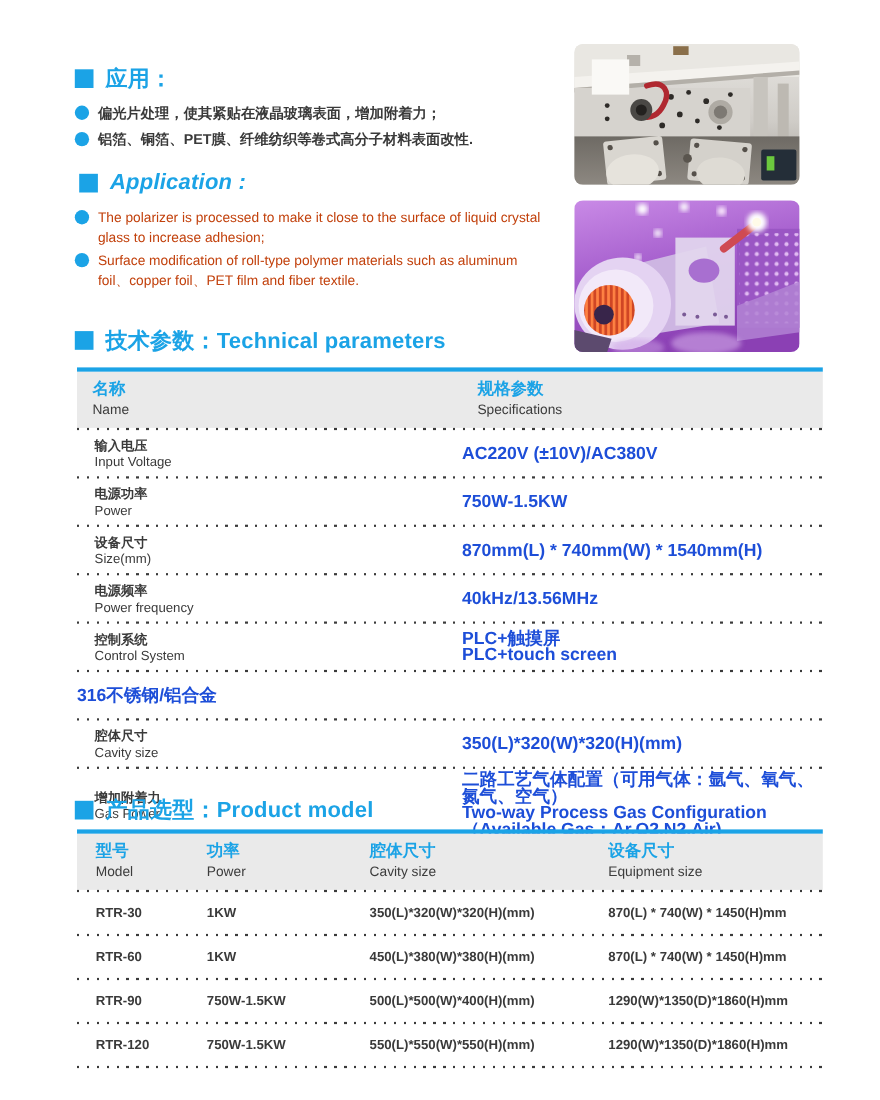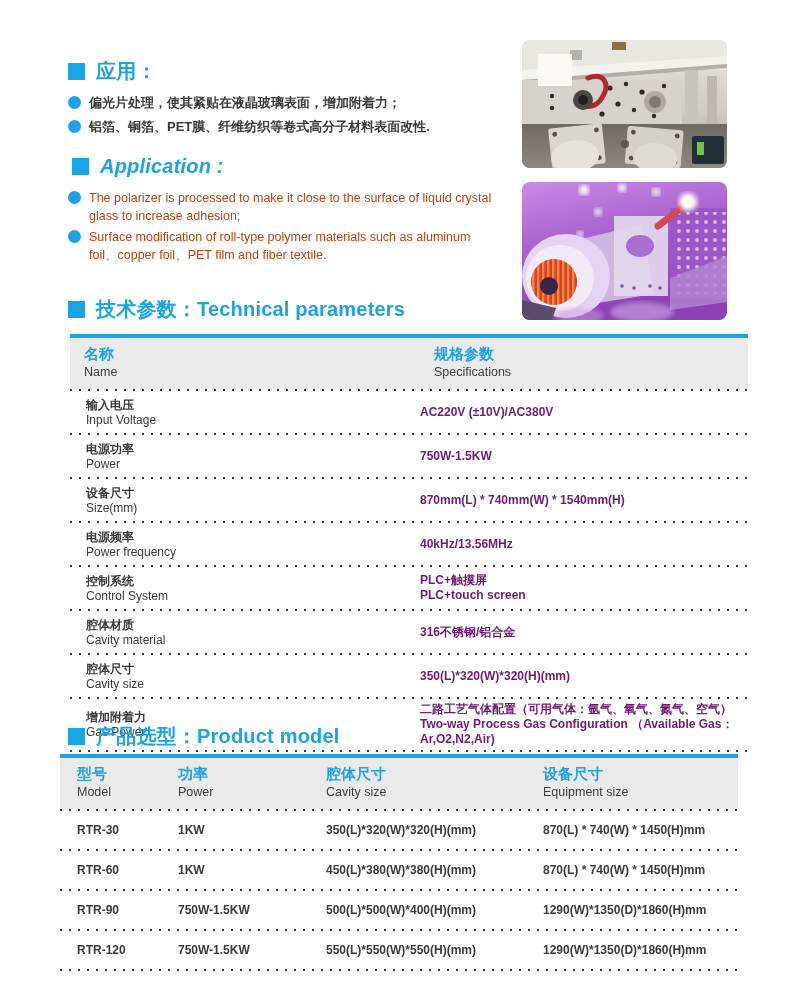--- a/index.html
+++ b/index.html
@@ -24,37 +24,37 @@
   #b-cn .btext{font-size:13px;font-weight:700;color:#3a3a3a;line-height:17px;}
   #b-en .btext{font-size:12.5px;font-weight:400;color:#c2410c;line-height:18px;}
   
   .photo{position:absolute;border-radius:8px;overflow:hidden;}
   #photo1{left:522px;top:40px;width:205px;height:128px;}
   #photo2{left:522px;top:182px;width:205px;height:138px;}
   .photo svg{display:block;width:100%;height:100%;}
   
   .tbl{position:absolute;width:678px;}
   #tbl-tech{left:70px;top:334px;}
-  #tbl-prod{left:60px;top:754px;}
+  #tbl-prod{left:70px;top:754px;}
   .topbar{height:4px;background:#1ba3e6;}
   .thead{background:#eaeaea;display:grid;padding:7px 0 9px 0;}
   #tbl-tech .thead{grid-template-columns:350px 1fr;}
   #tbl-prod .thead{grid-template-columns:118px 148px 217px 1fr;}
   .hcell{padding-left:14px;}
   #tbl-prod .hcell{padding-left:0;}
   #tbl-prod .hcell:first-child{padding-left:17px;}
   .hcn{color:#1ba3e6;font-size:15px;font-weight:700;line-height:18px;}
   .hen{color:#3c3c3c;font-size:12.5px;font-weight:400;line-height:15px;margin-top:2px;}
   .dotline{height:2px;background-image:repeating-linear-gradient(to right,#3a3a3a 0,#3a3a3a 2px,transparent 2px,transparent 9px);}
   
   .trow{display:grid;grid-template-columns:350px 1fr;min-height:36px;padding:3px 0;align-items:center;}
   .ncell{padding-left:16px;}
   .ncn{font-size:12px;font-weight:700;line-height:14px;color:#3a3a3a;}
   .nen{font-size:12px;font-weight:400;line-height:14px;color:#3a3a3a;margin-top:1px;}
-  .scell{font-size:12px;font-weight:600;line-height:15px;color:#701a75;}
+  .scell{font-size:16px;font-weight:600;line-height:15px;color:#1d4ed8;}
   
   .prow{display:grid;grid-template-columns:118px 148px 217px 1fr;height:38px;align-items:center;}
   .pcell{font-size:12px;font-weight:600;color:#3a3a3a;}
   .prow .pcell:first-child{padding-left:17px;}
 </style>
 </head>
 <body>
 
 <div class="page">
 
@@ -274,24 +274,20 @@
         <div class="nen">Control System</div>
       </div>
       <div class="scell">
         <div>PLC+触摸屏</div>
         <div>PLC+touch screen</div>
       </div>
     </div>
     <div class="dotline"></div>
 
     <div class="trow">
-      <div class="ncell">
-        <div class="ncn">腔体材质</div>
-        <div class="nen">Cavity material</div>
-      </div>
       <div class="scell">
         <div>316不锈钢/铝合金</div>
       </div>
     </div>
     <div class="dotline"></div>
 
     <div class="trow">
       <div class="ncell">
         <div class="ncn">腔体尺寸</div>
         <div class="nen">Cavity size</div>

